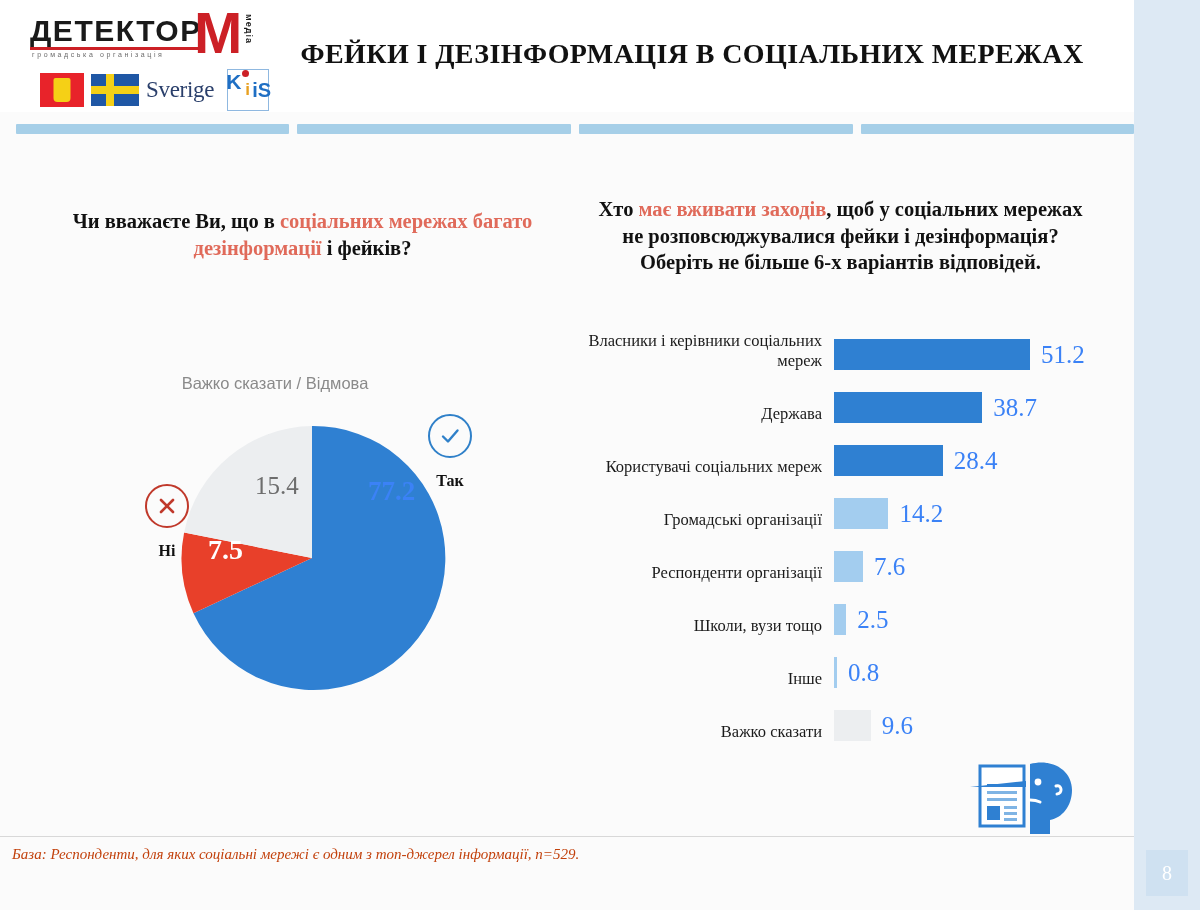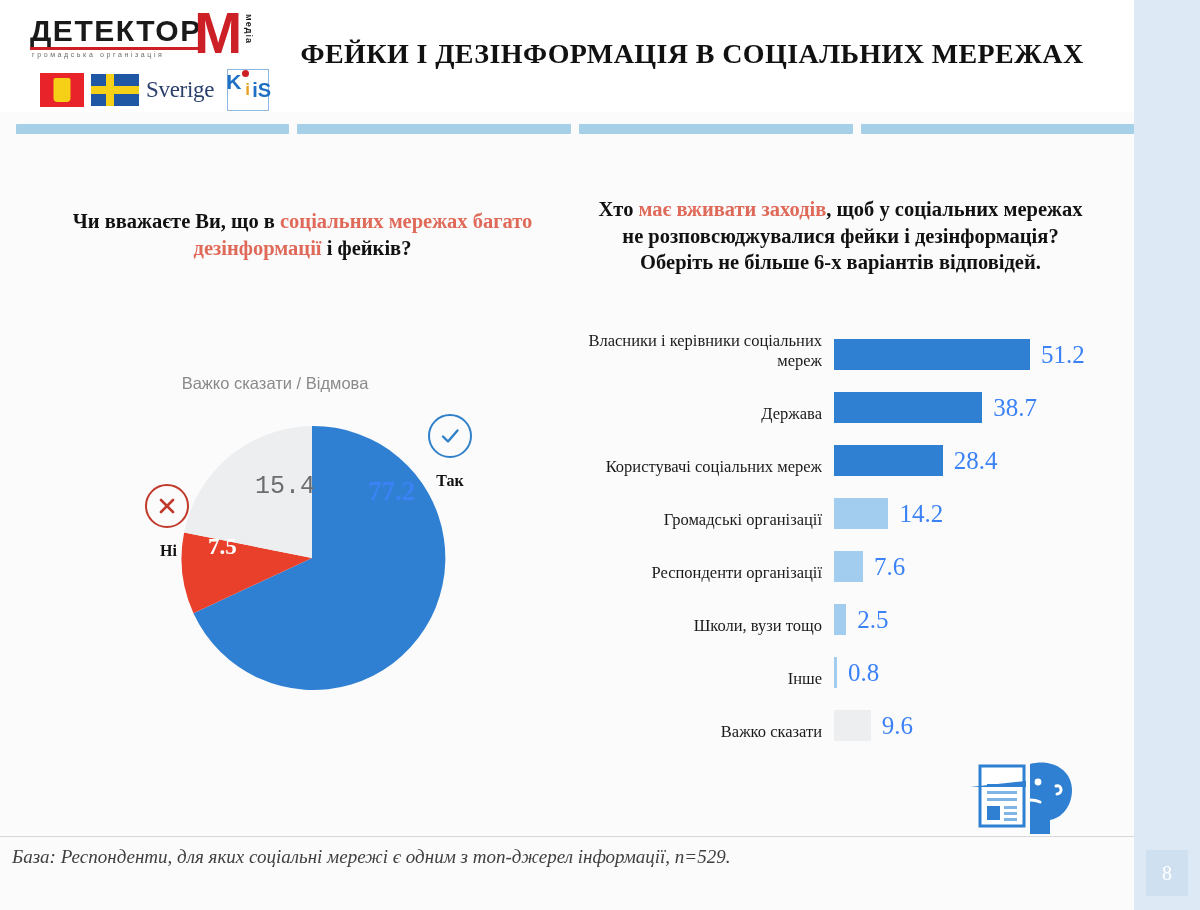--- a/index.html
+++ b/index.html
@@ -274,27 +274,27 @@
     font-family: "Liberation Serif", serif;
     font-weight: bold;
     font-size: 27px;
     color: #3b82f6;
   }
   .pie-val-no {
     position: absolute;
     left: 178px; top: 162px;
     font-family: "Liberation Serif", serif;
     font-weight: bold;
-    font-size: 23px;
+    font-size: 28px;
     color: #ffffff;
   }
   .pie-val-hard {
     position: absolute;
     left: 225px; top: 100px;
-    font-family: Liberation Mono, monospace;
+    font-family: Liberation Serif, serif;
     font-size: 25px;
     color: #6d6d6d;
   }
   .pie-qmark {
     position: absolute;
     left: 234px; top: 56px;
     font-family: "Liberation Sans", sans-serif;
     font-size: 28px;
     color: #6d6d6d;
   }
@@ -327,21 +327,21 @@
     border-color: #c0392b;
   }
   .badge-caption {
     position: absolute;
     font-family: "Liberation Serif", serif;
     font-weight: bold;
     font-size: 16px;
     color: #111111;
   }
   .caption-yes { left: 398px; top: 100px; width: 44px; text-align: center; }
-  .caption-no  { left: 130px; top: 170px; width: 48px; }
+  .caption-no  { left: 113px; top: 170px; width: 48px; text-align: center; }
 
   
   .panel-right {
     position: absolute;
     left: 588px; top: 196px;
     width: 520px;
     height: 540px;
   }
   .q-right { width: 505px; }
 
@@ -393,22 +393,22 @@
     position: absolute;
     left: 0; top: 836px;
     width: 1134px; height: 1px;
     background: #d8d8d8;
   }
   .footnote {
     position: absolute;
     left: 12px; top: 846px;
     font-family: "Liberation Serif", serif;
     font-style: italic;
-    font-size: 19px;
-    color: #404040;
+    font-size: 15px;
+    color: #c2410c;
   }
 </style>
 </head>
 <body>
 
 <div class="slide">
 
   <div class="header">
 
     <div class="logo-block">

